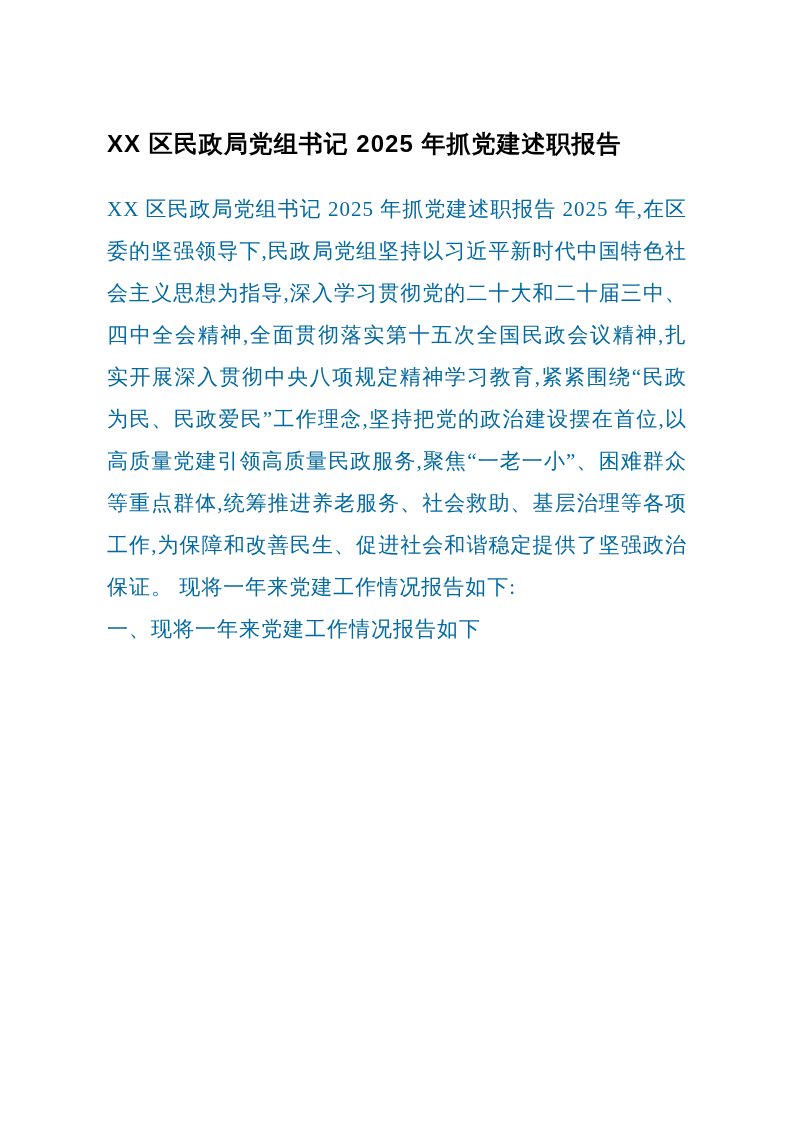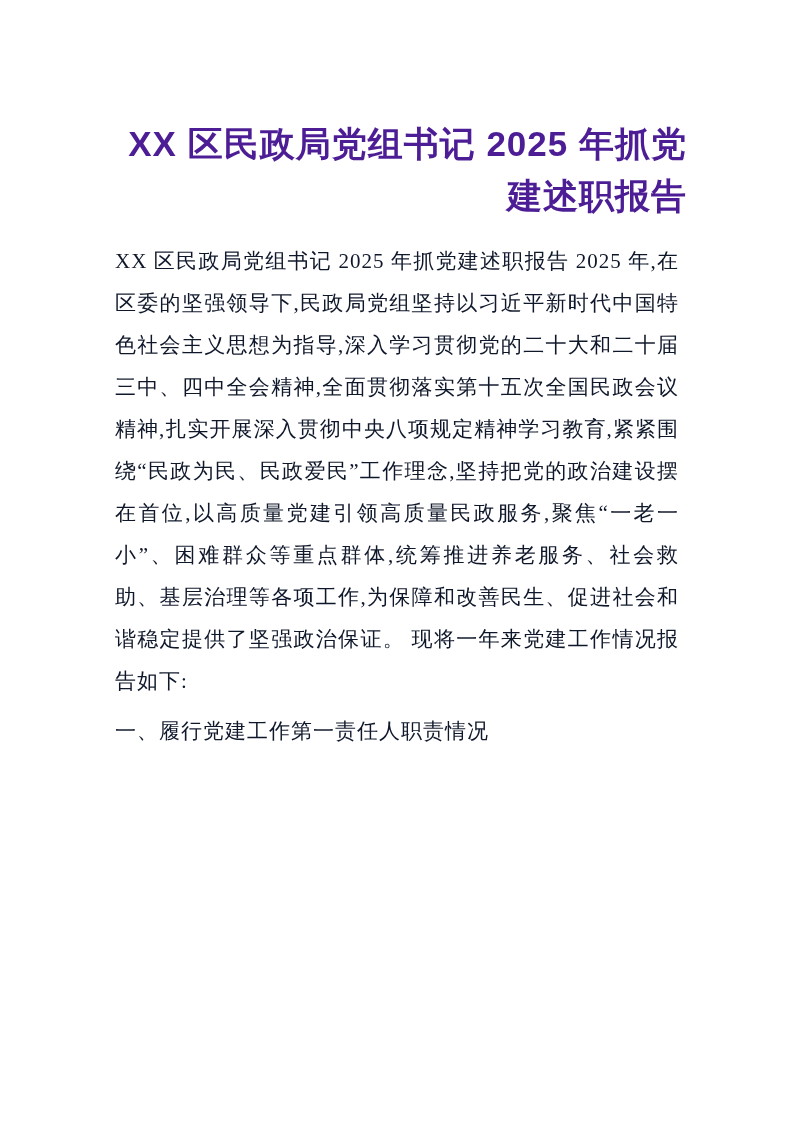--- a/index.html
+++ b/index.html
@@ -15,46 +15,46 @@
     background: #ffffff;
     box-sizing: border-box;
     padding: 118px 106px 0 107px;
     overflow: hidden;
     color: #000000;
   }
   .doc-title {
     margin: 0 0 18px 0;
     font-family: "Liberation Sans", sans-serif;
     font-weight: 700;
-    font-size: 35px;
+    font-size: 24px;
     line-height: 52px;
     letter-spacing: 1px;
-    text-align: right;
-    color: #4c1d95;
+    text-align: left;
+    color: #000000;
   }
   .doc-body {
     font-family: "Liberation Serif", serif;
   }
   .para {
-    margin: 8px;
+    margin: 0;
     font-size: 21px;
     line-height: 42px;
     letter-spacing: 1px;
-    color: #0f172a;
+    color: #0369a1;
     text-align: justify;
     text-align-last: left;
     text-justify: inter-character;
     word-break: break-all;
   }
 </style>
 </head>
 <body>
 
 <div class="page">
   <h1 class="doc-title">XX 区民政局党组书记 2025 年抓党建述职报告</h1>
 
   <div class="doc-body">
     <p class="para">XX 区民政局党组书记 2025 年抓党建述职报告 2025 年,在区委的坚强领导下,民政局党组坚持以习近平新时代中国特色社会主义思想为指导,深入学习贯彻党的二十大和二十届三中、四中全会精神,全面贯彻落实第十五次全国民政会议精神,扎实开展深入贯彻中央八项规定精神学习教育,紧紧围绕“民政为民、民政爱民”工作理念,坚持把党的政治建设摆在首位,以高质量党建引领高质量民政服务,聚焦“一老一小”、困难群众等重点群体,统筹推进养老服务、社会救助、基层治理等各项工作,为保障和改善民生、促进社会和谐稳定提供了坚强政治保证。 现将一年来党建工作情况报告如下:</p>
 
-    <p class="para">一、履行党建工作第一责任人职责情况</p>
+    <p class="para">一、现将一年来党建工作情况报告如下</p>
 
   </div>
 </div>
 
 </body></html>

